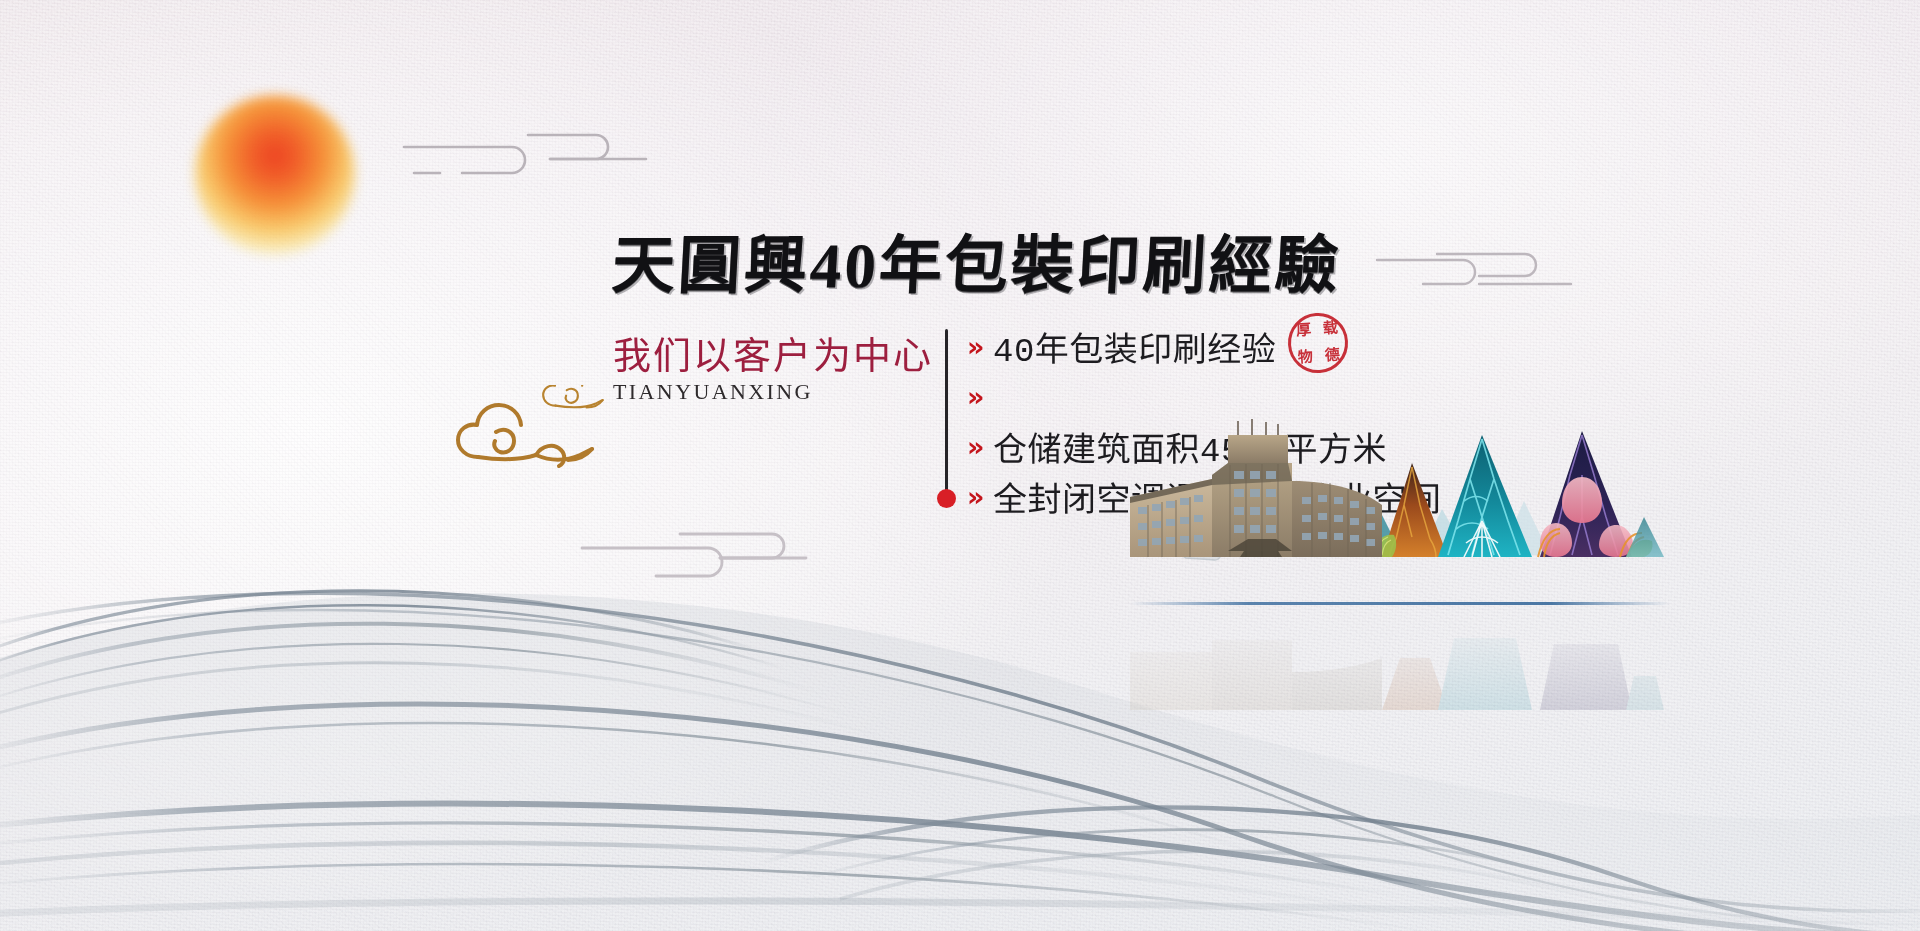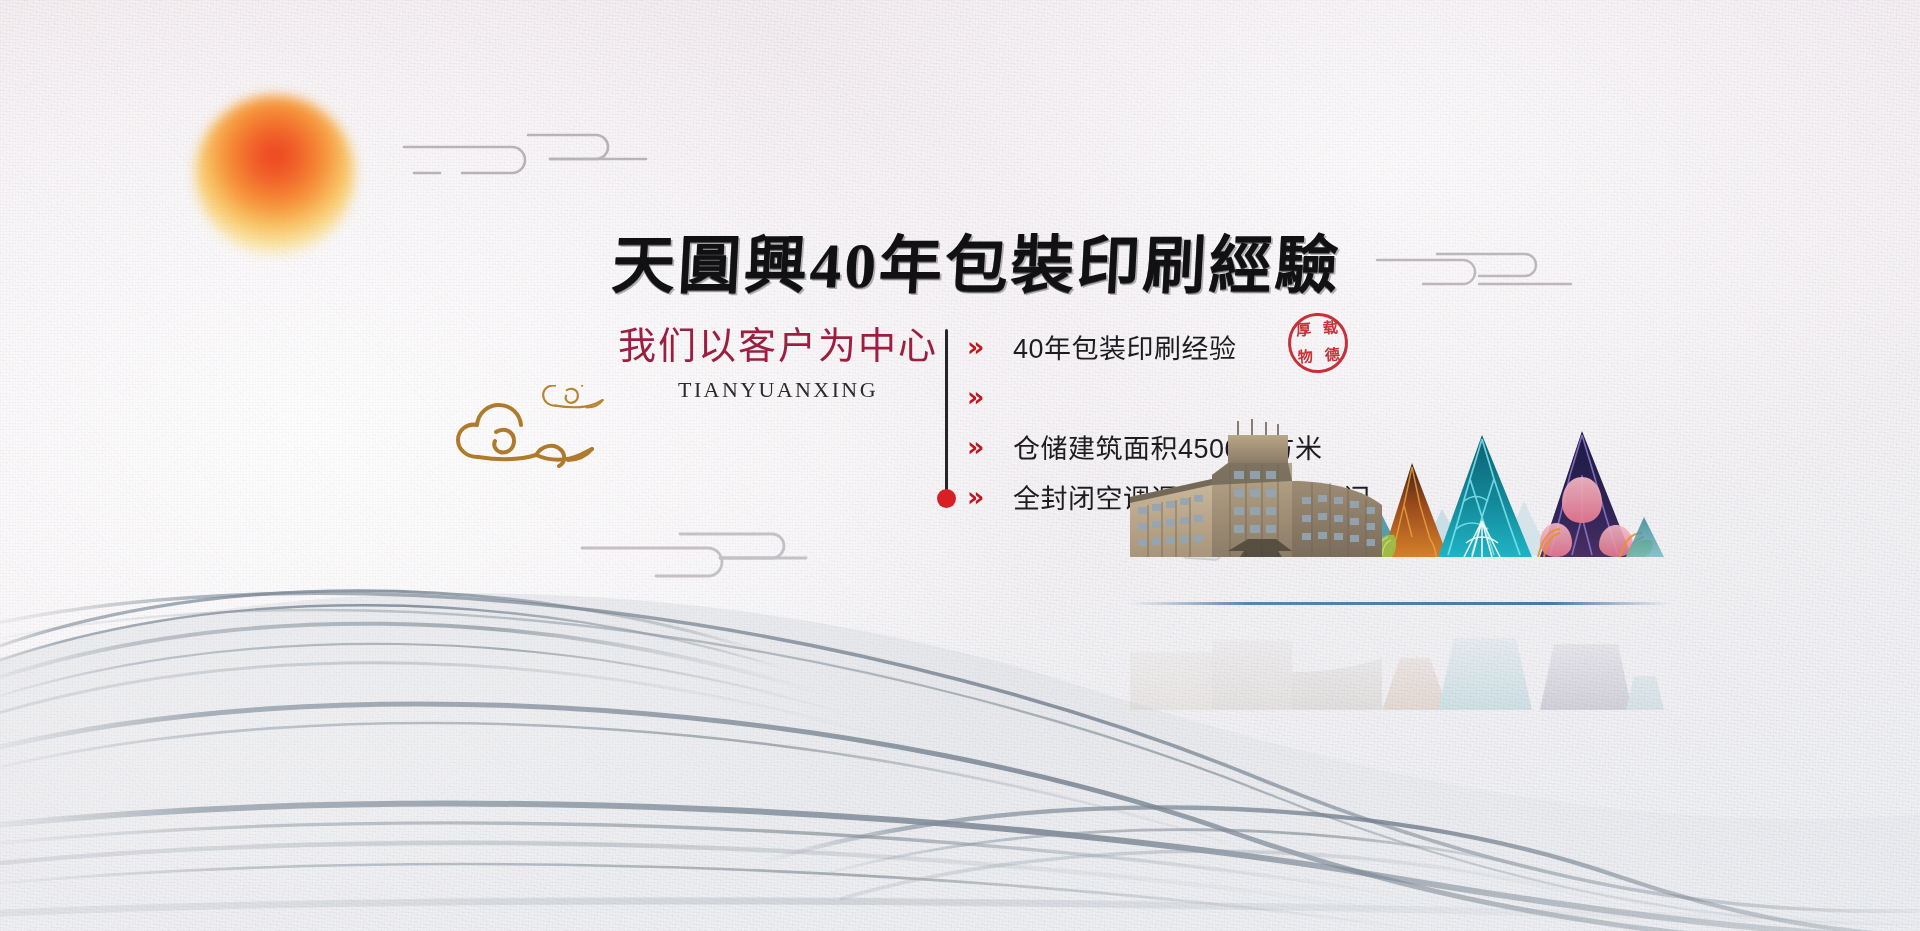--- a/index.html
+++ b/index.html
@@ -64,46 +64,46 @@
     position:absolute;left:612px;top:235px;
     font-family:"Liberation Serif","DejaVu Serif",serif;
     font-weight:700;font-size:63px;letter-spacing:3px;color:#111114;
     white-space:nowrap;line-height:1;
     transform:skewX(-3deg);
     text-shadow:2px 2px 0 rgba(20,20,26,.30), 0 1px 0 rgba(0,0,0,.5);
   }
 
   
   .slogan{
-    position:absolute;left:613px;top:323px;width:330px;text-align:center;
+    position:absolute;left:613px;top:333px;width:330px;text-align:left;
     font-family:"Liberation Serif","DejaVu Serif",serif;
   }
   .slogan .line{
     font-size:38px;line-height:46px;color:#9d1f3f;letter-spacing:2px;white-space:nowrap;
   }
   .slogan .line.l2,.slogan .line.l3{letter-spacing:2px;}
   .slogan .en{
-    margin-top:8px;font-size:22px;letter-spacing:2.4px;color:#2e2a2c;
+    margin-top:0;font-size:22px;letter-spacing:2.4px;color:#2e2a2c;
     font-family:"Liberation Serif","DejaVu Serif",serif;
   }
 
   
   .divider{position:absolute;left:945px;top:329px;width:3px;height:166px;background:#262428;border-radius:2px;}
   .divider-dot{position:absolute;left:937px;top:489px;width:19px;height:19px;border-radius:50%;background:#d81f26;}
 
   
   .bullets{position:absolute;left:967px;top:326px;}
   .bullet{display:flex;align-items:center;height:41px;margin-bottom:9px;}
   .bullet .chev{
     width:26px;flex:0 0 26px;color:#c4151c;font-size:27px;line-height:1;
     font-family:"DejaVu Sans",sans-serif;font-weight:700;
   }
   .bullet .btext{
-    font-family:Liberation Sans, sans-serif;
-    font-size:27px;color:#1d1c20;letter-spacing:.5px;white-space:nowrap;margin-left:20px;
+    font-family:Liberation Mono, monospace;
+    font-size:34px;color:#1d1c20;letter-spacing:.5px;white-space:nowrap;
   }
 
   
   .seal{
     position:absolute;left:1288px;top:313px;width:54px;height:54px;border-radius:50%;
     border:3px solid #c4202a;color:#c4202a;opacity:.92;
     display:grid;grid-template-columns:1fr 1fr;place-items:center;
     font-family:"Liberation Serif","DejaVu Serif",serif;font-weight:700;
     transform:rotate(-4deg);
   }

